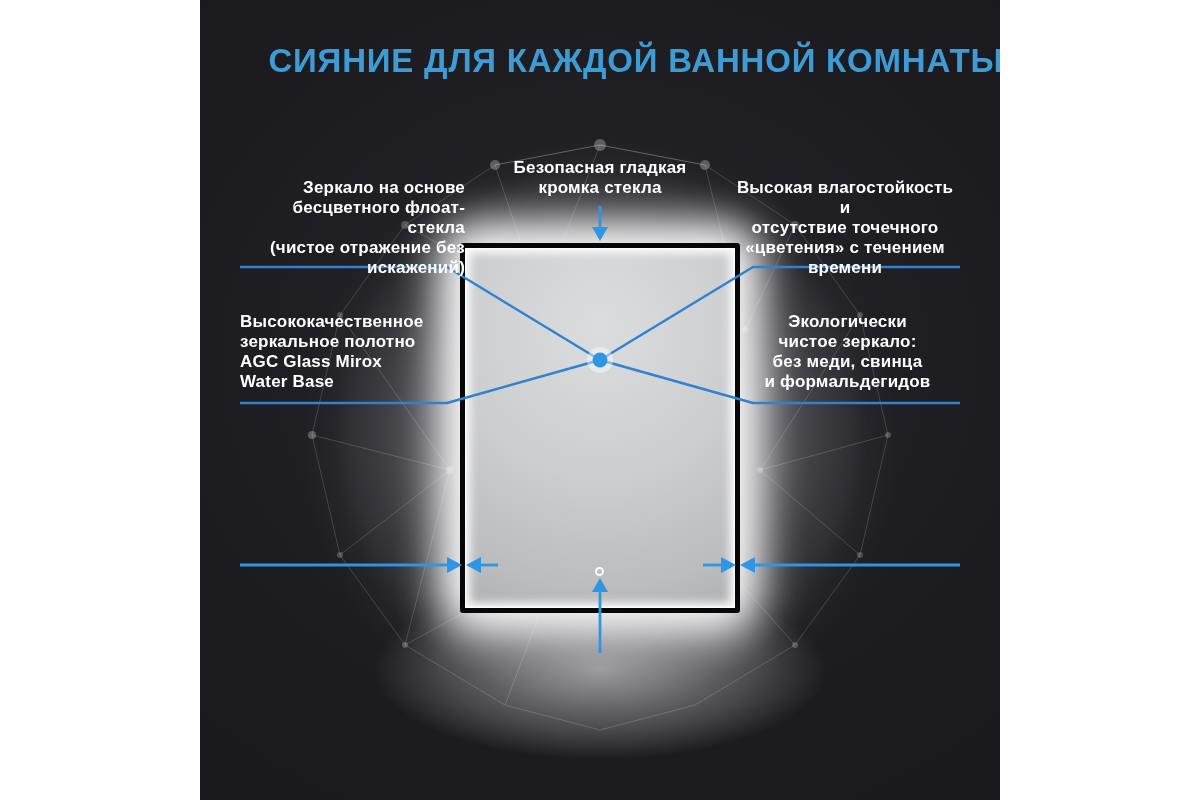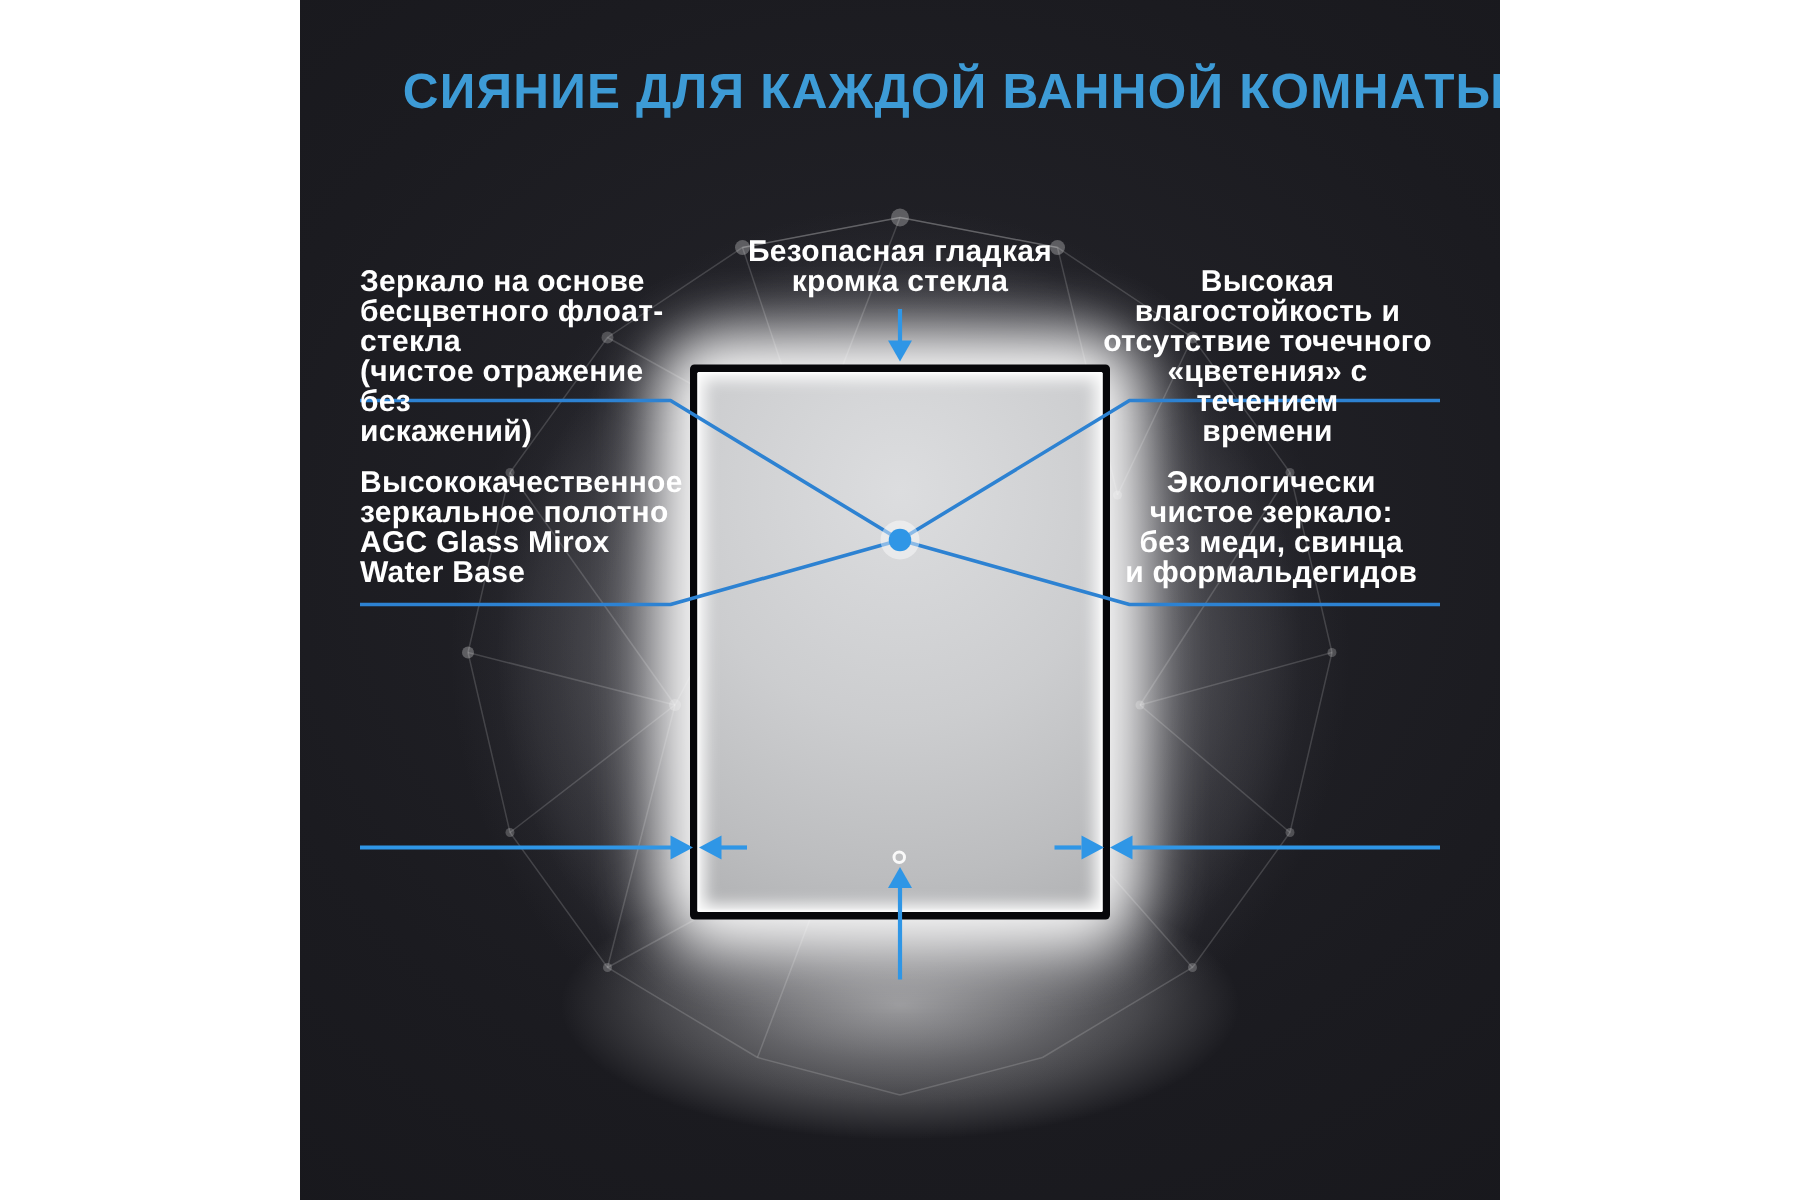--- a/index.html
+++ b/index.html
@@ -36,21 +36,21 @@
   .sensor{position:absolute;left:395px;top:567px;width:9px;height:9px;border-radius:50%;
         border:2px solid rgba(255,255,255,.9);box-sizing:border-box;}
   .overlay{position:absolute;left:0;top:0;}
   .overlay .con{stroke:var(--line-blue);stroke-width:2.4;fill:none;stroke-linejoin:round;}
   .overlay .arr{stroke:var(--arrow-blue);stroke-width:2.8;fill:none;}
   .overlay .ah{fill:var(--arrow-blue);stroke:none;}
   .overlay .dot{fill:var(--arrow-blue);}
   .overlay .halo{fill:rgba(255,255,255,.45);}
   .title{position:absolute;left:0;top:42px;width:100%;text-align:center;
         color:var(--accent);font-size:33px;font-weight:700;letter-spacing:.8px;white-space:nowrap;margin-left:36px;}
-  .ann{position:absolute;color:#ffffff;font-size:20px;font-weight:700;line-height:20px;
+  .ann{position:absolute;color:#ffffff;font-size:17px;font-weight:700;line-height:20px;
         white-space:pre-line;letter-spacing:.2px;}
   .ann.right{text-align:center;}
   .ann.center{text-align:center;}
 </style>
 </head>
 <body>
 
 <div class="page">
   <div class="canvas">
 
@@ -142,21 +142,21 @@
       <g>
         <line class="arr" x1="503" y1="565" x2="521" y2="565"></line>
         <polygon class="ah" points="536,565 521,557 521,573"></polygon>
         <line class="arr" x1="551" y1="565" x2="760" y2="565"></line>
         <polygon class="ah" points="540,565 555,557 555,573"></polygon>
       </g>
     </svg>
 
     <div class="title">СИЯНИЕ ДЛЯ КАЖДОЙ ВАННОЙ КОМНАТЫ</div>
 
-    <div class="ann" style="left:40px;top:178px;width:225px;">Зеркало на основе
+    <div class="ann" style="left:40px;top:178px;width:225px;text-align:right;">Зеркало на основе
 бесцветного флоат-стекла
 (чистое отражение без
 искажений)</div>
     <div class="ann center" style="left:250px;top:158px;width:300px;">Безопасная гладкая
 кромка стекла</div>
     <div class="ann right" style="right:40px;top:178px;width:230px;">Высокая влагостойкость и
 отсутствие точечного
 «цветения» с течением
 времени</div>
     <div class="ann right" style="right:40px;top:312px;width:225px;">Экологически

